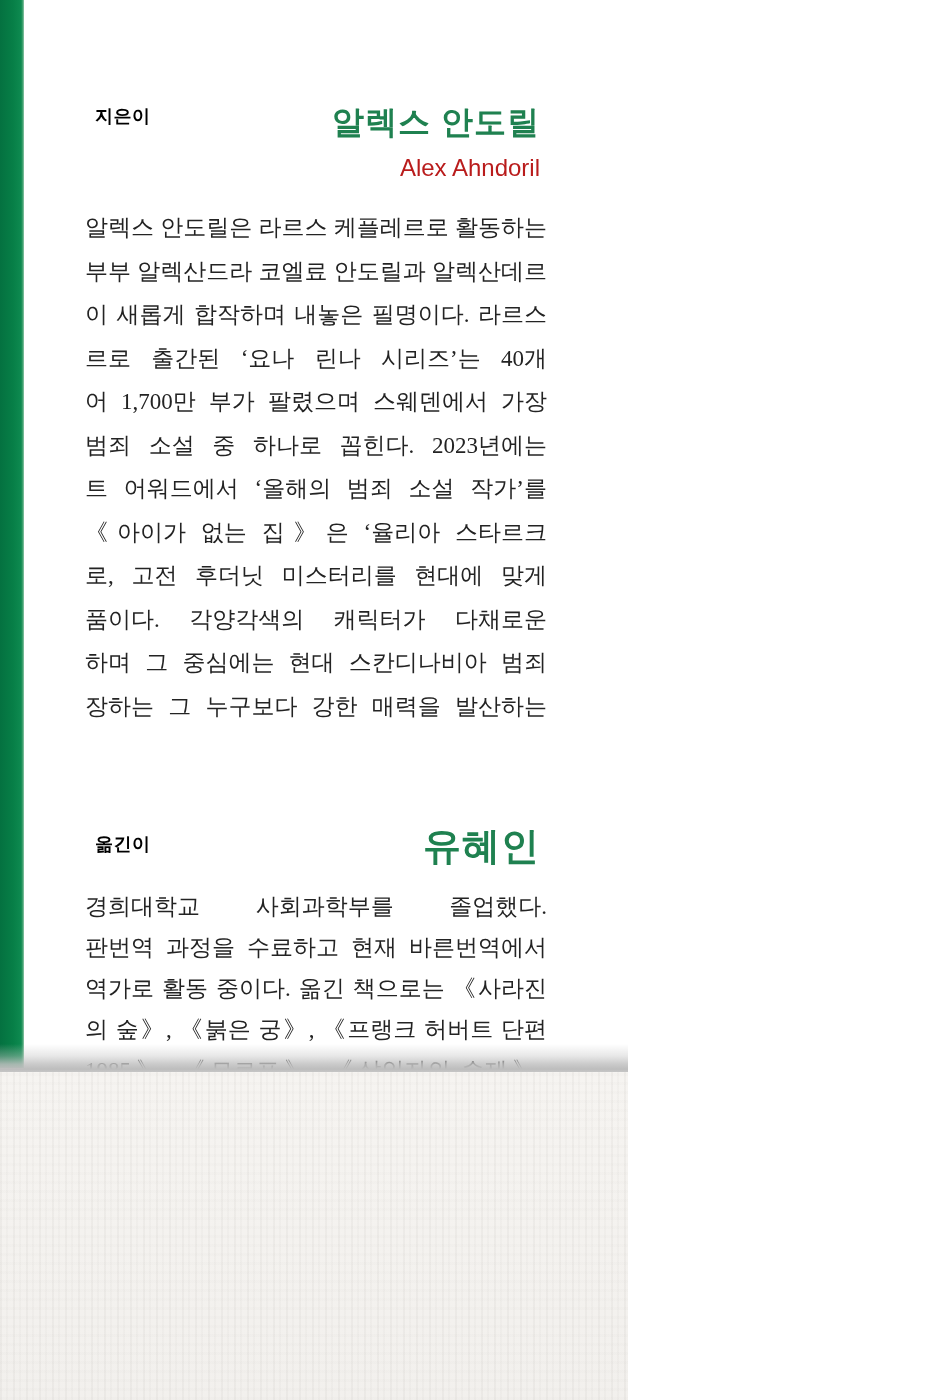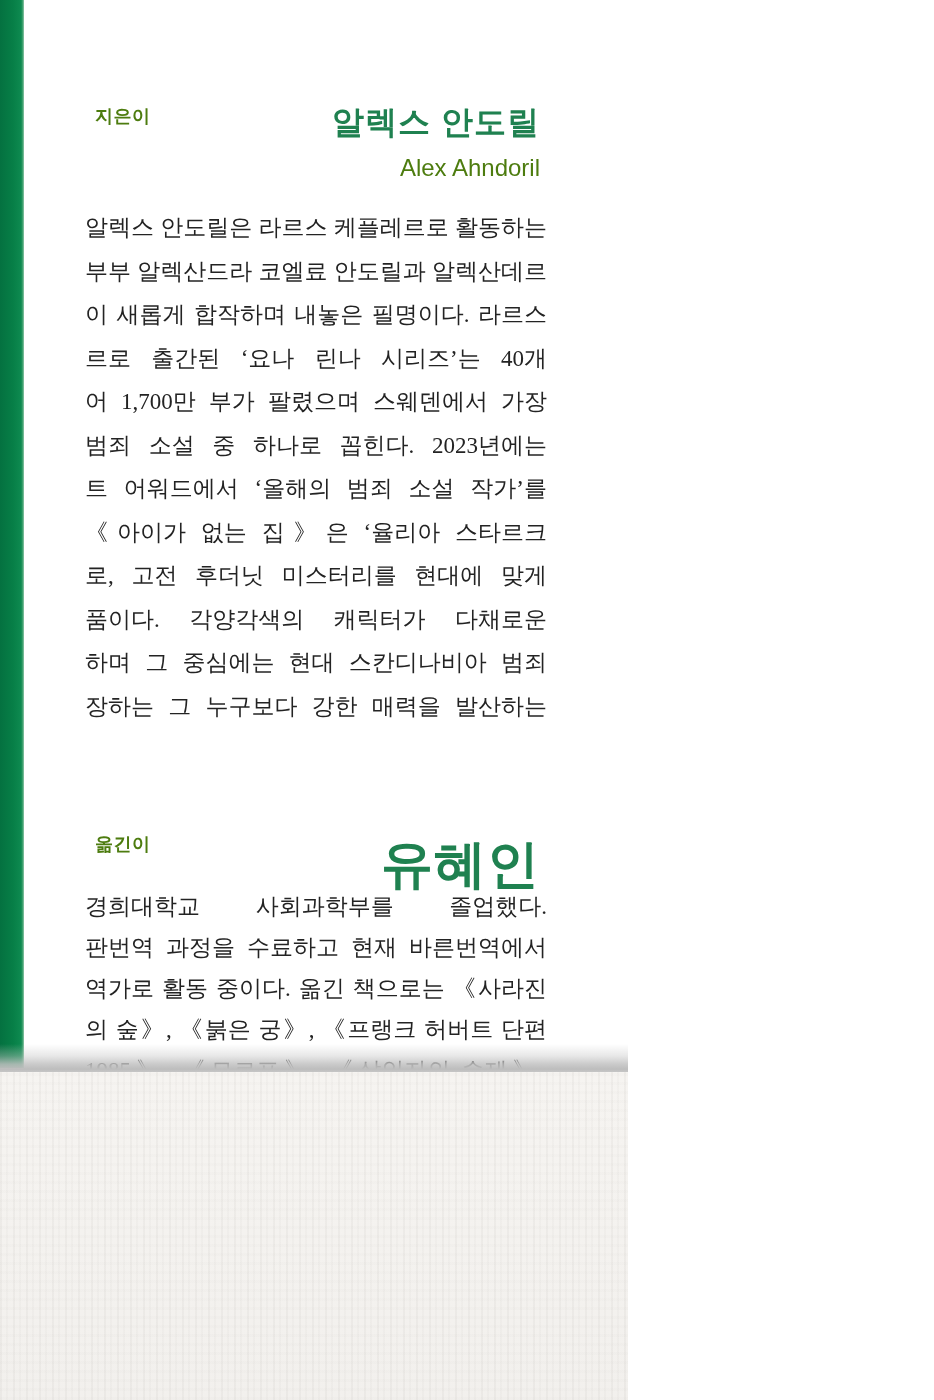--- a/index.html
+++ b/index.html
@@ -9,30 +9,30 @@
   }
   
   .green-bar{
     position:absolute;left:0;top:0;width:24px;height:1068px;
     background:linear-gradient(90deg,#047140 0%,#077f47 55%,#0e8a50 88%,#55ab7e 97%,#bcd9c8 100%);
   }
   
   .role-label{
     position:absolute;left:95px;
     font-family:"Liberation Sans","DejaVu Sans",sans-serif;
-    font-size:18px;font-weight:600;color:#4d7c0f;letter-spacing:.5px;
+    font-size:18px;font-weight:600;color:#000000;letter-spacing:.5px;
   }
   .names{
     position:absolute;left:85px;width:455px;text-align:right;
     font-family:"Liberation Sans","DejaVu Sans",sans-serif;color:#1f8150;
   }
   .name-ko{font-weight:800;letter-spacing:1px;white-space:nowrap;}
   .author .name-ko{font-size:32px;line-height:48px;}
-  .translator .name-ko{font-size:52px;line-height:44px;margin-top:18px;}
-  .name-en{font-size:24px;line-height:30px;font-weight:500;color:#4d7c0f;margin-top:7px;white-space:nowrap;}
+  .translator .name-ko{font-size:38px;line-height:44px;}
+  .name-en{font-size:24px;line-height:30px;font-weight:500;color:#b91c1c;margin-top:7px;white-space:nowrap;}
   
   .bio{position:absolute;left:85px;width:462px;color:#232323;}
   .bio-line{
     height:43.5px;line-height:43.5px;font-size:23px;overflow:hidden;
     text-align:justify;text-align-last:left;word-break:keep-all;
   }
   .bio-line.just{text-align-last:justify;}
   .translator-bio .bio-line{height:41px;line-height:41px;}
   .author-bio{top:206px;}
   .translator-bio{top:886px;height:188px;overflow:hidden;}

